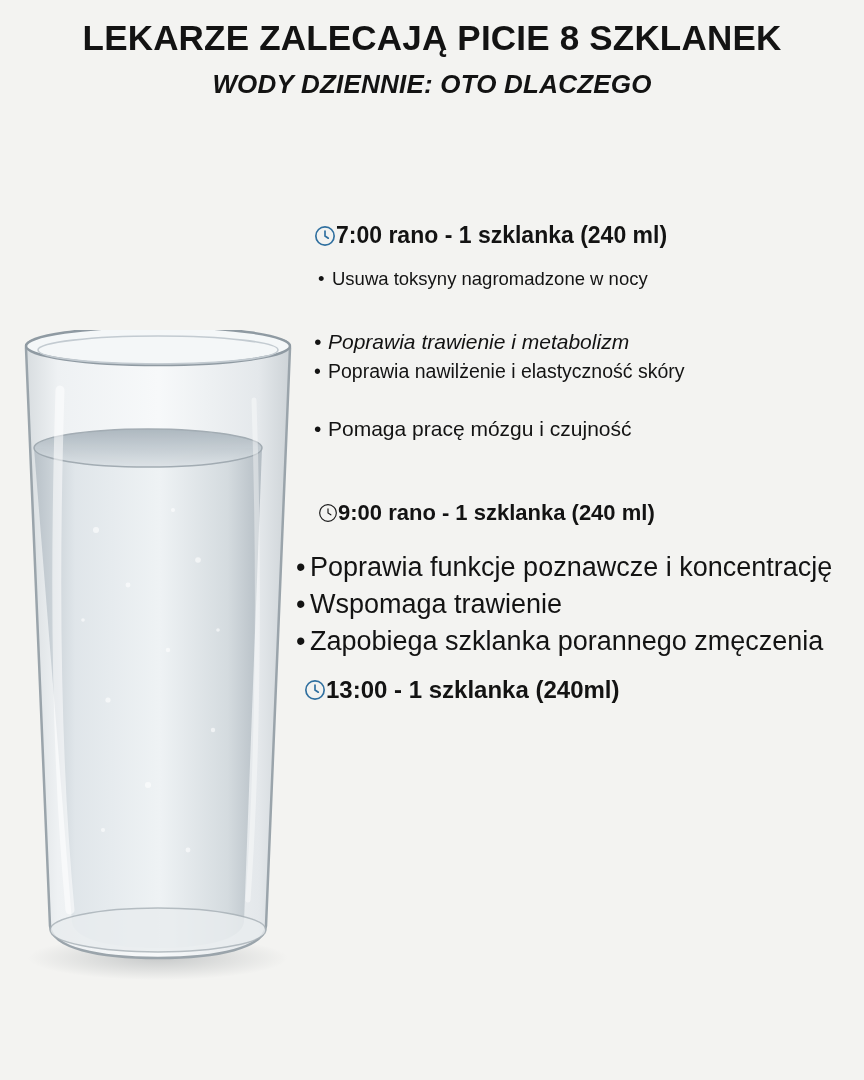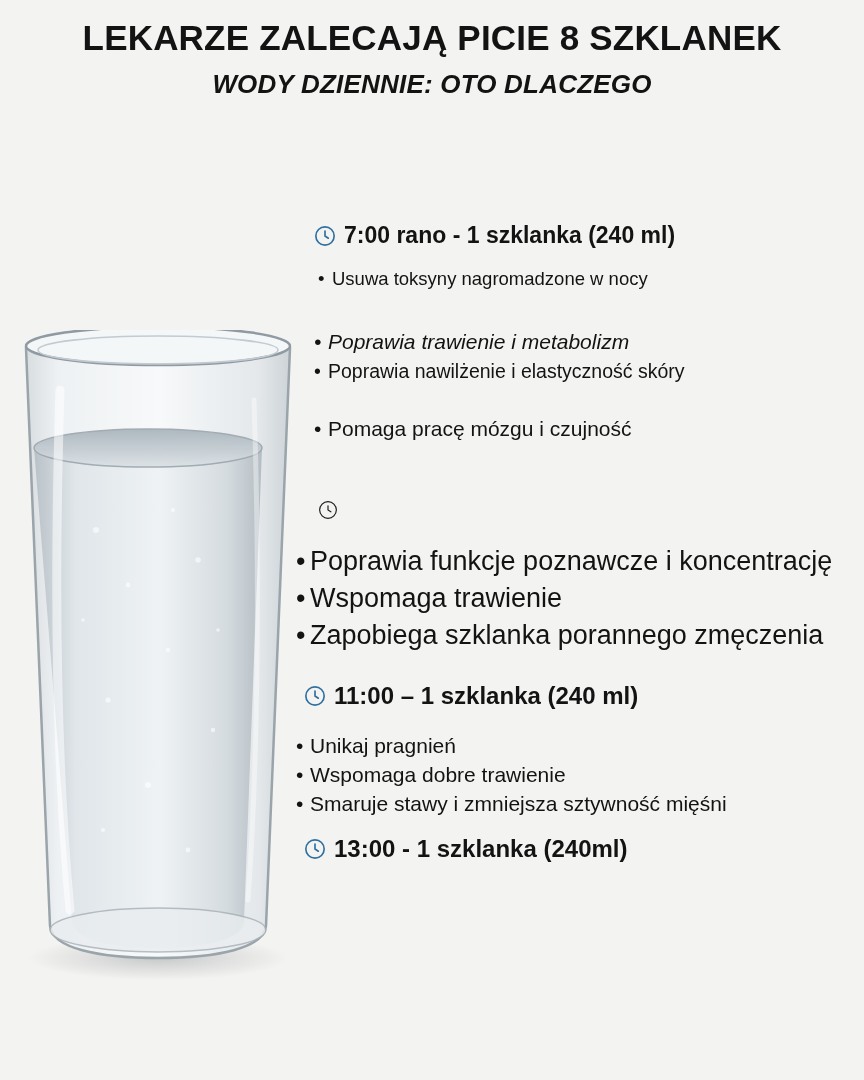--- a/index.html
+++ b/index.html
@@ -57,21 +57,20 @@
     left: 296px;
     top: 222px;
     width: 560px;
   }
   .section {
     margin-bottom: 4px;
   }
   .sec-head {
     display: flex;
     align-items: center;
-    gap: 8px;
     font-weight: bold;
     white-space: nowrap;
   }
   .sec-head .clock {
     flex: 0 0 auto;
     display: inline-block;
     line-height: 0;
   }
   .bullets {
     margin: 0;
@@ -201,44 +200,29 @@
     </div>
 
     <div class="section" id="sec2">
       <div class="sec-head">
         <span class="clock">
           <svg width="20" height="20" viewBox="0 0 24 24">
             <circle cx="12" cy="12" r="10" fill="none" stroke="#1a1a1a" stroke-width="1.4"></circle>
             <path d="M12 7 V12 L15.4 14.2" fill="none" stroke="#1a1a1a" stroke-width="1.4" stroke-linecap="round"></path>
           </svg>
         </span>
+        <span>9:00 rano - 1 szklanka (240 ml)</span>
       </div>
       <ul class="bullets">
         <li>Poprawia funkcje poznawcze i koncentrację</li>
         <li>Wspomaga trawienie</li>
         <li>Zapobiega szklanka porannego zmęczenia</li>
       </ul>
     </div>
 
-    <div class="section" id="sec3">
-      <div class="sec-head">
-        <span class="clock">
-          <svg width="22" height="22" viewBox="0 0 24 24">
-            <circle cx="12" cy="12" r="10" fill="none" stroke="#2f6f9f" stroke-width="1.8"></circle>
-            <path d="M12 6.5 V12 L15.6 14.4" fill="none" stroke="#2f6f9f" stroke-width="1.8" stroke-linecap="round"></path>
-          </svg>
-        </span>
-        <span>11:00 – 1 szklanka (240 ml)</span>
-      </div>
-      <ul class="bullets">
-        <li>Unikaj pragnień</li>
-        <li>Wspomaga dobre trawienie</li>
-        <li>Smaruje stawy i zmniejsza sztywność mięśni</li>
-      </ul>
-    </div>
 
     <div class="section" id="sec4">
       <div class="sec-head">
         <span class="clock">
           <svg width="22" height="22" viewBox="0 0 24 24">
             <circle cx="12" cy="12" r="10" fill="none" stroke="#2f6f9f" stroke-width="1.8"></circle>
             <path d="M12 6.5 V12 L15.6 14.4" fill="none" stroke="#2f6f9f" stroke-width="1.8" stroke-linecap="round"></path>
           </svg>
         </span>
         <span>13:00 - 1 szklanka (240ml)</span>

